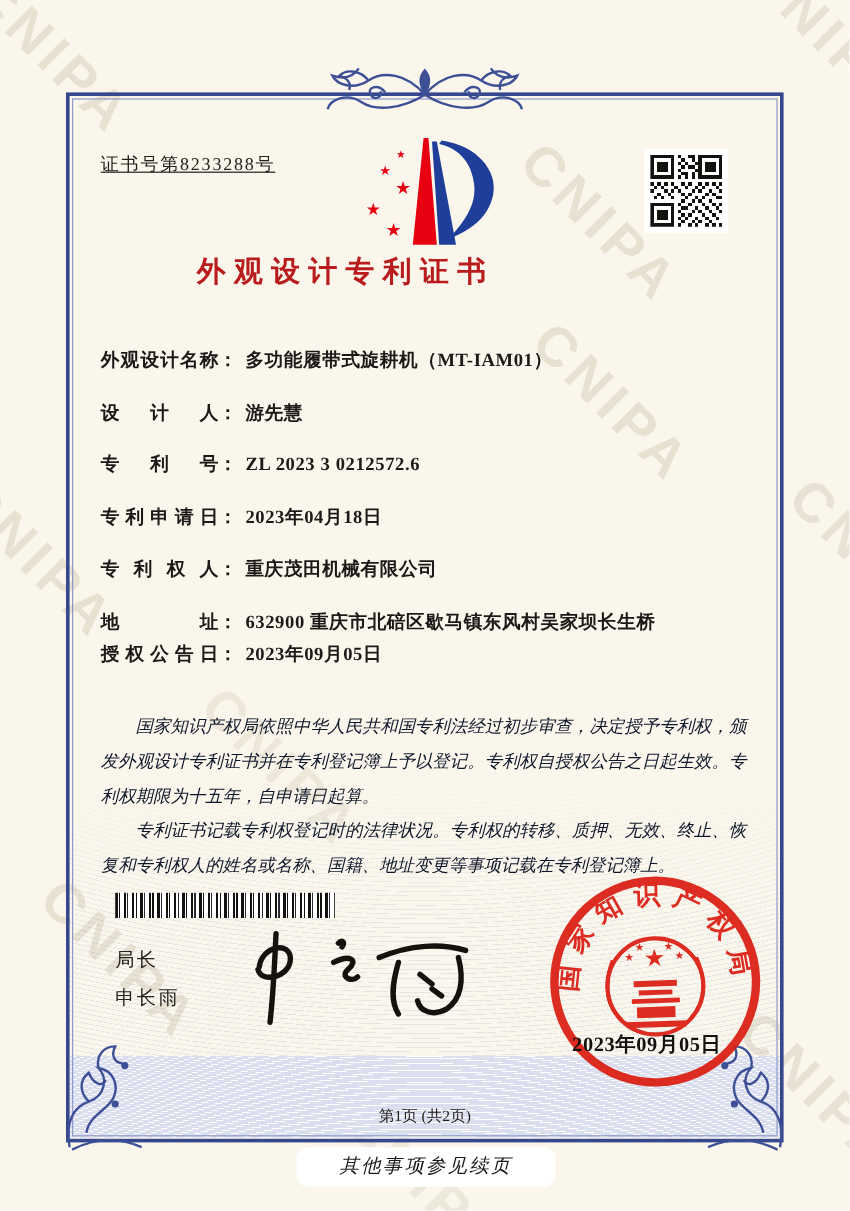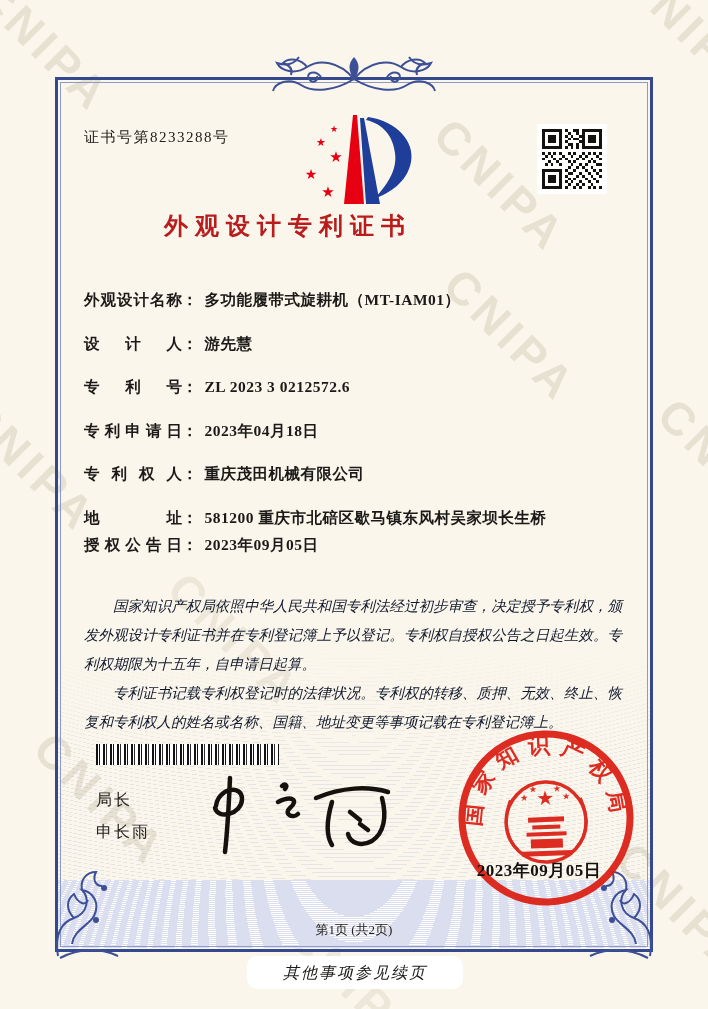--- a/index.html
+++ b/index.html
@@ -13,21 +13,21 @@
   .waves-light{position:absolute;left:58px;top:640px;width:592px;height:240px;
       background:repeating-radial-gradient(140% 220% at 50% -150%,rgba(150,158,200,.45) 0 1px,rgba(0,0,0,0) 1px 6px);
       opacity:.45;-webkit-mask-image:linear-gradient(to bottom,transparent,#000 55%);
       mask-image:linear-gradient(to bottom,transparent,#000 55%);}
   .waves-band{position:absolute;left:58px;top:880px;width:592px;height:68px;background-color:#dbdeee;
       background-image:repeating-radial-gradient(140% 400% at 50% -330%,#ffffff 0 1.2px,rgba(255,255,255,0) 1.2px 6px);}
   
   .frame{position:absolute;left:55px;top:77px;width:592px;height:869px;border:3px solid #35488e;}
   .frame::before{content:'';position:absolute;inset:2px;border:1px solid #8d9ac8;}
   
-  .certno{position:absolute;left:84px;top:128px;font-size:15px;letter-spacing:1.5px;color:#24201c;}
+  .certno{position:absolute;left:84px;top:128px;font-size:15px;letter-spacing:1.5px;color:#24201c;text-decoration:underline;}
   .qrbox{position:absolute;left:537px;top:124px;width:70px;height:70px;background:#fff;}
   .qrbox svg{position:absolute;left:5px;top:5px;}
   .logo{position:absolute;left:296px;top:112px;}
   .title{position:absolute;left:0;top:210px;width:576px;text-align:center;font-size:24px;
          font-weight:bold;letter-spacing:7px;color:#b91c1c;}
   
   .fields{position:absolute;left:84px;top:290px;width:545px;font-size:15.5px;}
   .frow{position:absolute;left:0;white-space:nowrap;font-weight:bold;}
   .flabel{display:inline-block;width:98px;text-align:justify;text-align-last:justify;}
   .fcolon{display:inline-block;margin-right:7px;}
@@ -154,21 +154,21 @@
     <div class="frow" style="top:87px;">
       <span class="flabel">专利号</span><span class="fcolon">：</span><span class="fval">ZL 2023 3 0212572.6</span>
     </div>
     <div class="frow" style="top:131px;">
       <span class="flabel">专利申请日</span><span class="fcolon">：</span><span class="fval">2023年04月18日</span>
     </div>
     <div class="frow" style="top:174px;">
       <span class="flabel">专利权人</span><span class="fcolon">：</span><span class="fval">重庆茂田机械有限公司</span>
     </div>
     <div class="frow" style="top:218px;">
-      <span class="flabel">地址</span><span class="fcolon">：</span><span class="fval">581200 重庆市北碚区歇马镇东风村吴家坝长生桥</span>
+      <span class="flabel">地址</span><span class="fcolon">：</span><span class="fval">632900 重庆市北碚区歇马镇东风村吴家坝长生桥</span>
     </div>
     <div class="frow" style="top:245px;width:545px;">
       <span class="flabel">授权公告日</span><span class="fcolon">：</span><span class="fval">2023年09月05日</span>
     </div>
   </div>
 
   <div class="bodytext">
     <p>国家知识产权局依照中华人民共和国专利法经过初步审查，决定授予专利权，颁发外观设计专利证书并在专利登记簿上予以登记。专利权自授权公告之日起生效。专利权期限为十五年，自申请日起算。</p>
     <p>专利证书记载专利权登记时的法律状况。专利权的转移、质押、无效、终止、恢复和专利权人的姓名或名称、国籍、地址变更等事项记载在专利登记簿上。</p>
   </div>

